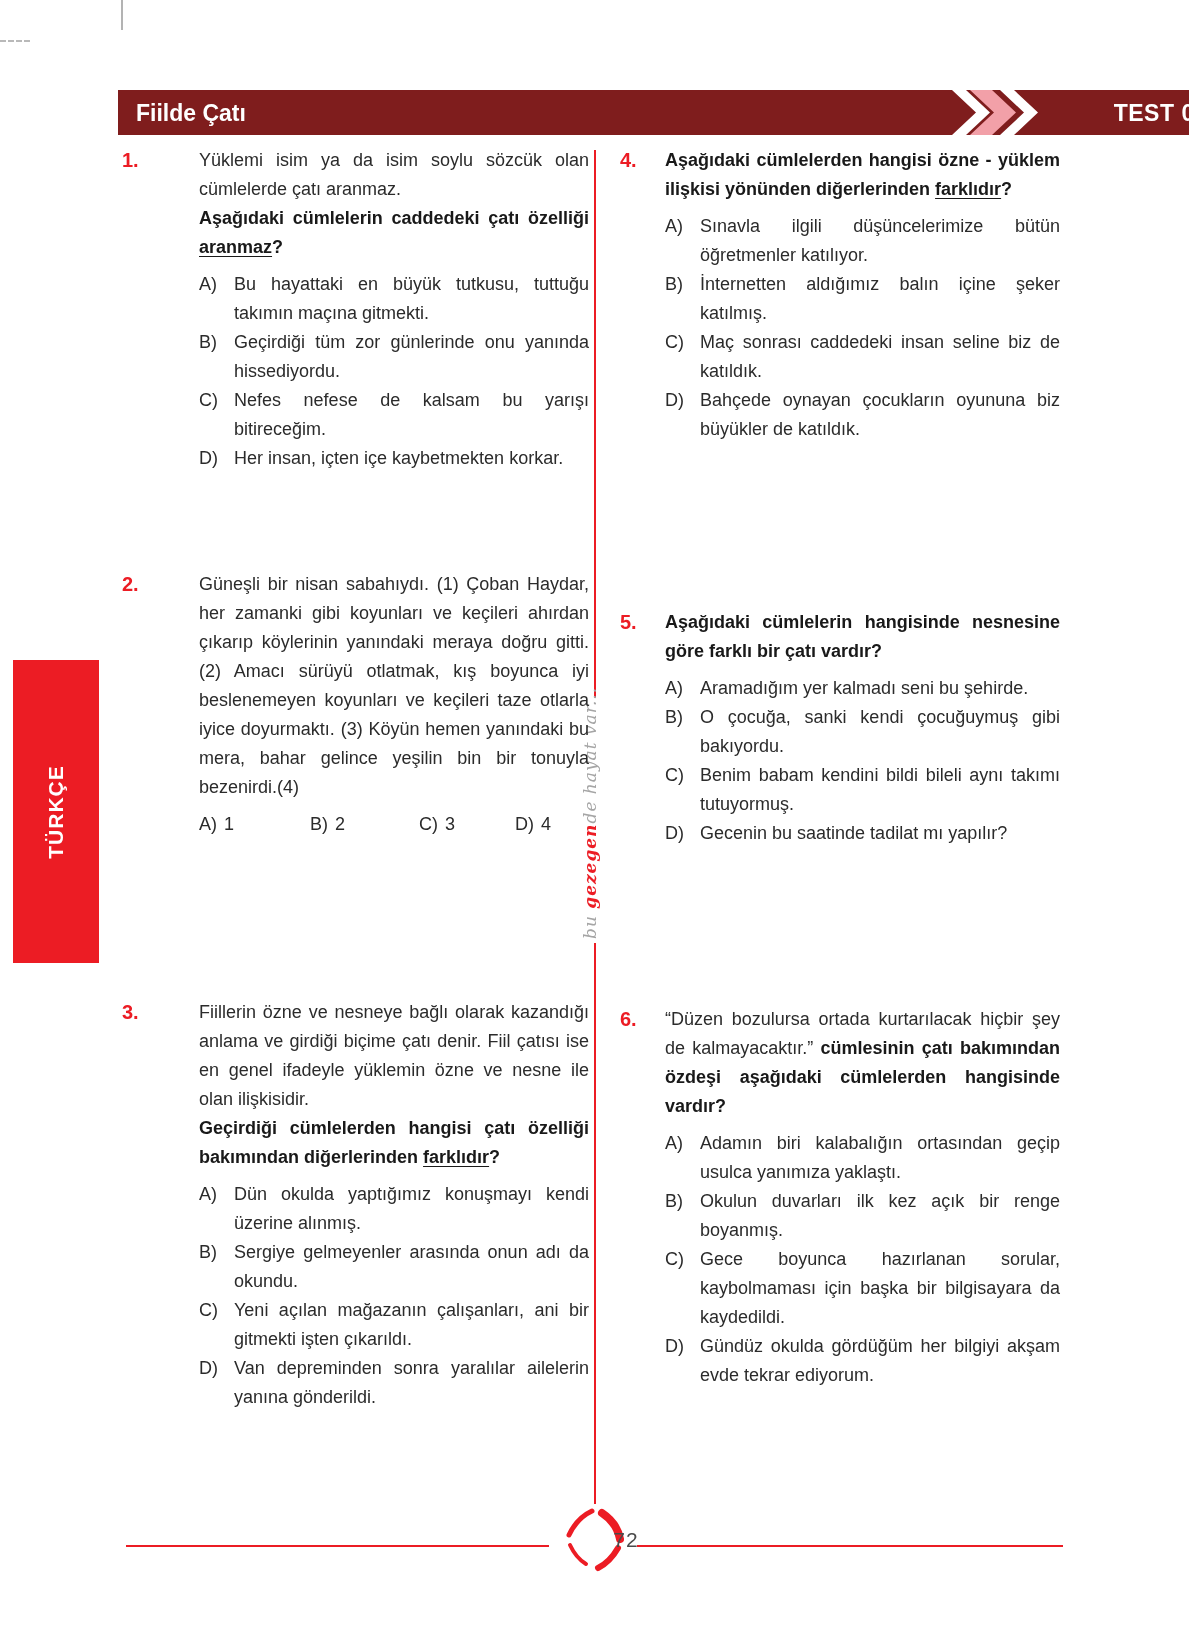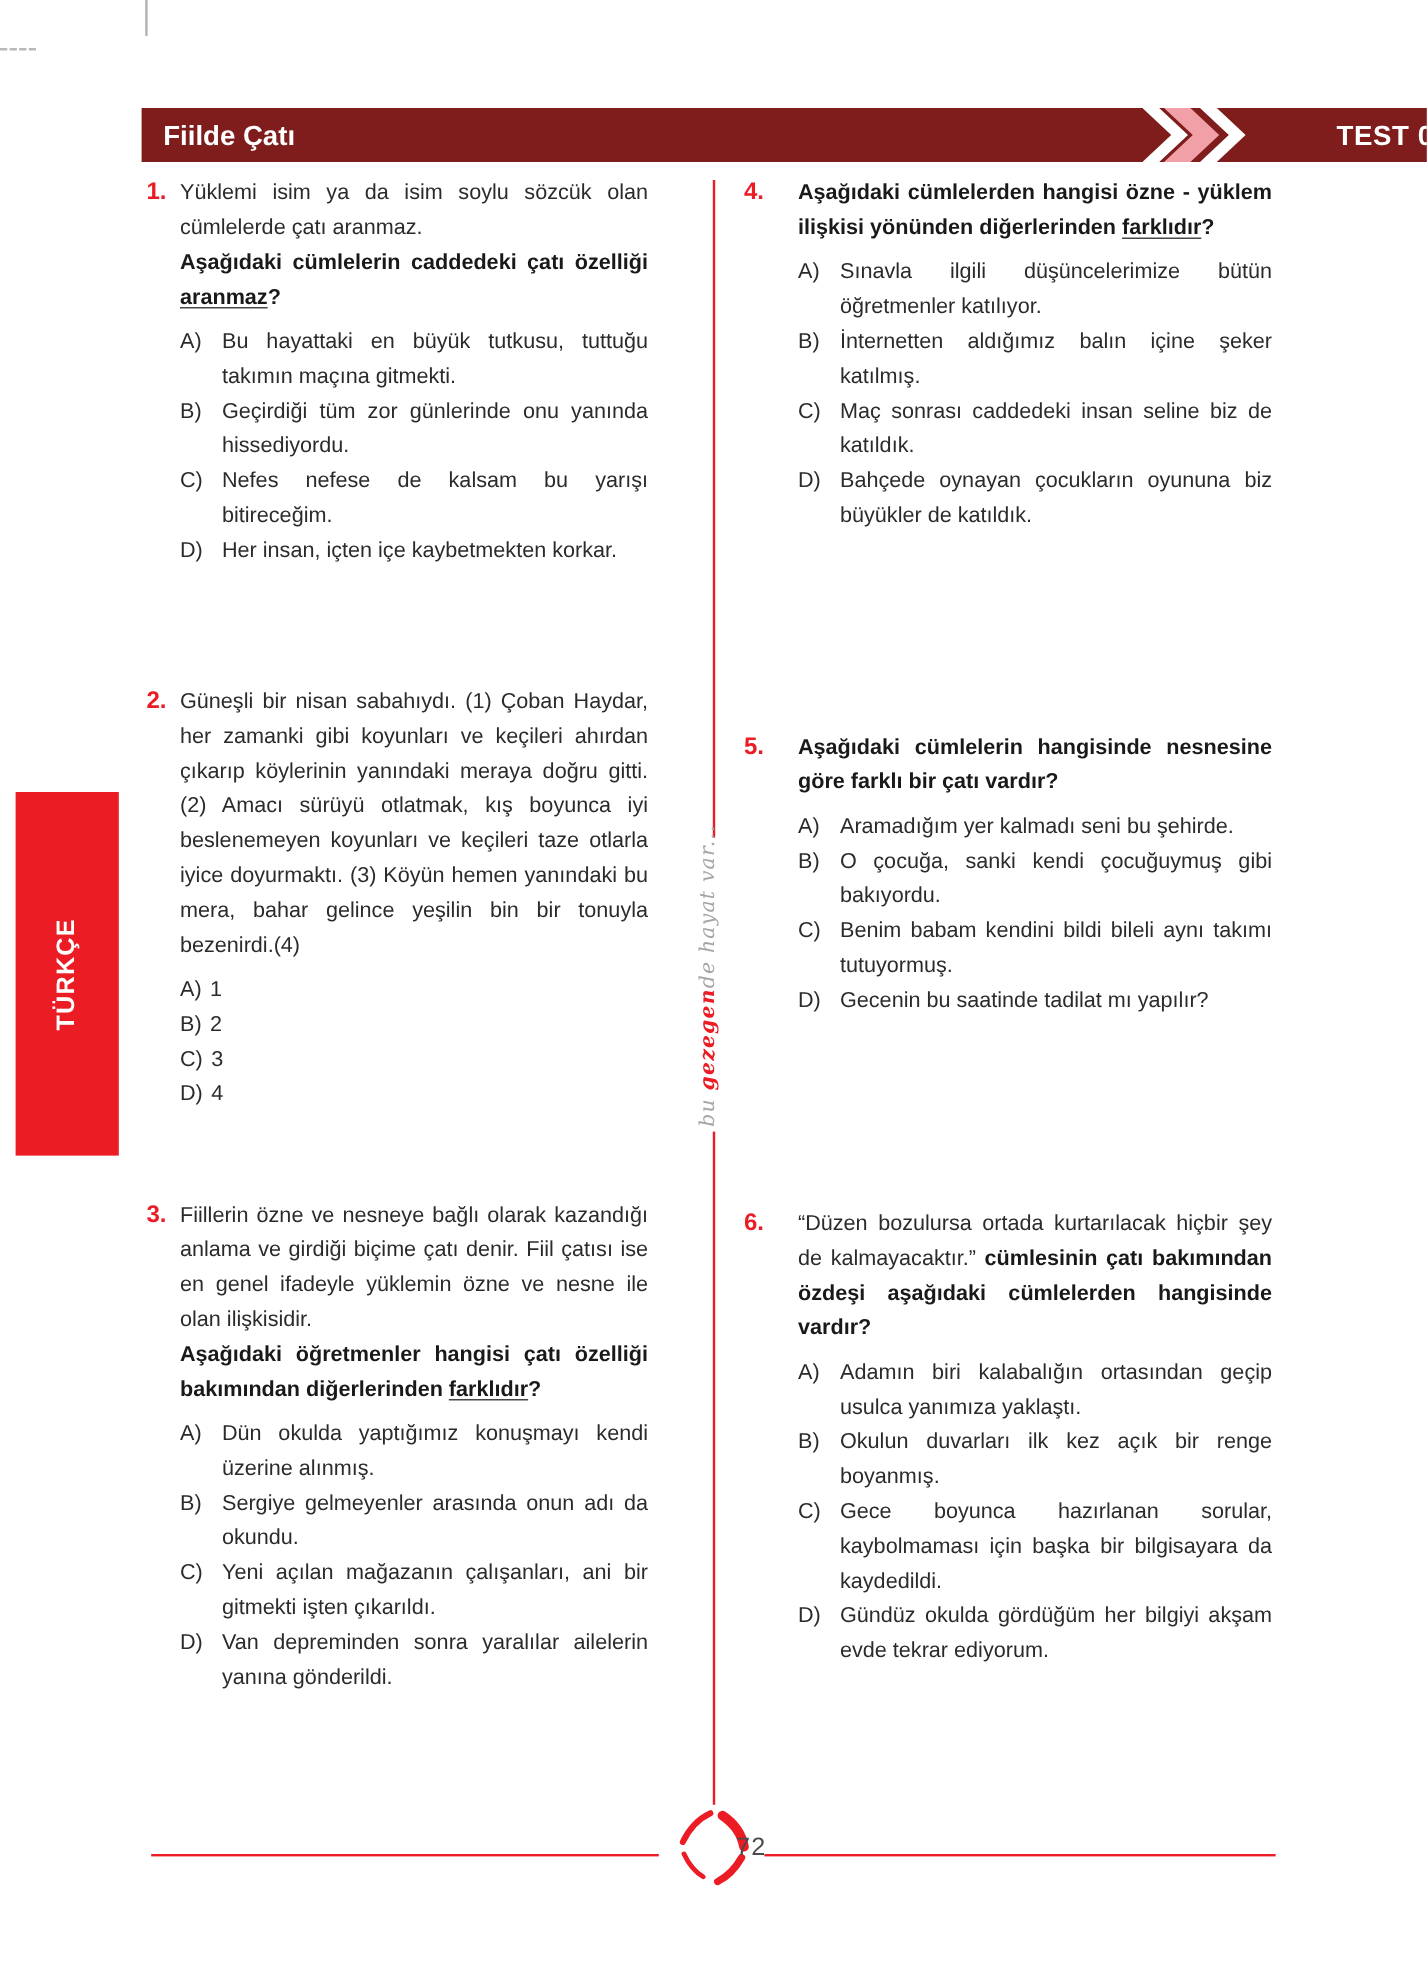--- a/index.html
+++ b/index.html
@@ -43,30 +43,30 @@
   .watermark{position:absolute;left:492px;top:827px;width:200px;height:24px;
     transform:rotate(-90deg);font-family:"DejaVu Serif", serif;font-style:italic;
     font-size:17px;color:#a5a5a5;letter-spacing:1px;text-align:center;white-space:nowrap;}
   .watermark .hl{color:#ec1c24;font-weight:700;}
 
   
   .question{position:absolute;width:440px;font-size:18px;line-height:29px;text-align:justify;}
   .question.left{left:122px;}
   .question.right{left:620px;}
   .qnum{position:absolute;left:0;top:0;color:#ec1c24;font-weight:700;font-size:20px;line-height:29px;}
-  .left .qbody{margin-left:28px;width:390px;}
+  .left .qbody{margin-left:77px;width:390px;}
   .right .qbody{margin-left:45px;width:395px;}
   .qbody p{margin:0;}
   .stem{margin-top:9px;font-weight:700;color:#191919;}
   .stem .u{text-decoration:underline;text-underline-offset:3px;}
   .quote{font-weight:400;color:#2b2b2b;}
   .options{margin-top:8px;}
   .option{position:relative;padding-left:35px;text-align:justify;}
   .option .letter{position:absolute;left:0;}
-  .options.row{display:flex;margin-top:8px;flex-direction:column;}
+  .options.row{display:flex;margin-top:8px;}
   .options.row .option{padding-left:0;}
   .options.row .option .letter{position:static;margin-right:7px;}
   .options.row .option:nth-child(1){width:111px;}
   .options.row .option:nth-child(2){width:109px;}
   .options.row .option:nth-child(3){width:96px;}
 </style>
 </head>
 <body>
 
 <div class="crop-v"></div>
@@ -129,21 +129,21 @@
       <div class="option"><span class="letter">C)</span><span>3</span></div>
       <div class="option"><span class="letter">D)</span><span>4</span></div>
     </div>
   </div>
 </section>
 
 <section class="question left" style="top:998px;">
   <span class="qnum">3.</span>
   <div class="qbody">
     <p class="intro">Fiillerin özne ve nesneye bağlı olarak kazandığı anlama ve girdiği biçime çatı denir. Fiil çatısı ise en genel ifadeyle yüklemin özne ve nesne ile olan ilişkisidir.</p>
-    <p class="stem"><span>Aşağıdaki öğretmenler hangisi çatı özelliği bakımından diğerlerinden </span><span class="u">farklıdır</span><span>?</span></p>
+    <p class="stem"><span>Geçirdiği cümlelerden hangisi çatı özelliği bakımından diğerlerinden </span><span class="u">farklıdır</span><span>?</span></p>
     <div class="options">
       <div class="option"><span class="letter">A)</span><span>Dün okulda yaptığımız konuşmayı kendi üzerine alınmış.</span></div>
       <div class="option"><span class="letter">B)</span><span>Sergiye gelmeyenler arasında onun adı da okundu.</span></div>
       <div class="option"><span class="letter">C)</span><span>Yeni açılan mağazanın çalışanları, ani bir gitmekti işten çıkarıldı.</span></div>
       <div class="option"><span class="letter">D)</span><span>Van depreminden sonra yaralılar ailelerin yanına gönderildi.</span></div>
     </div>
   </div>
 </section>
 
 <section class="question right" style="top:146px;">

